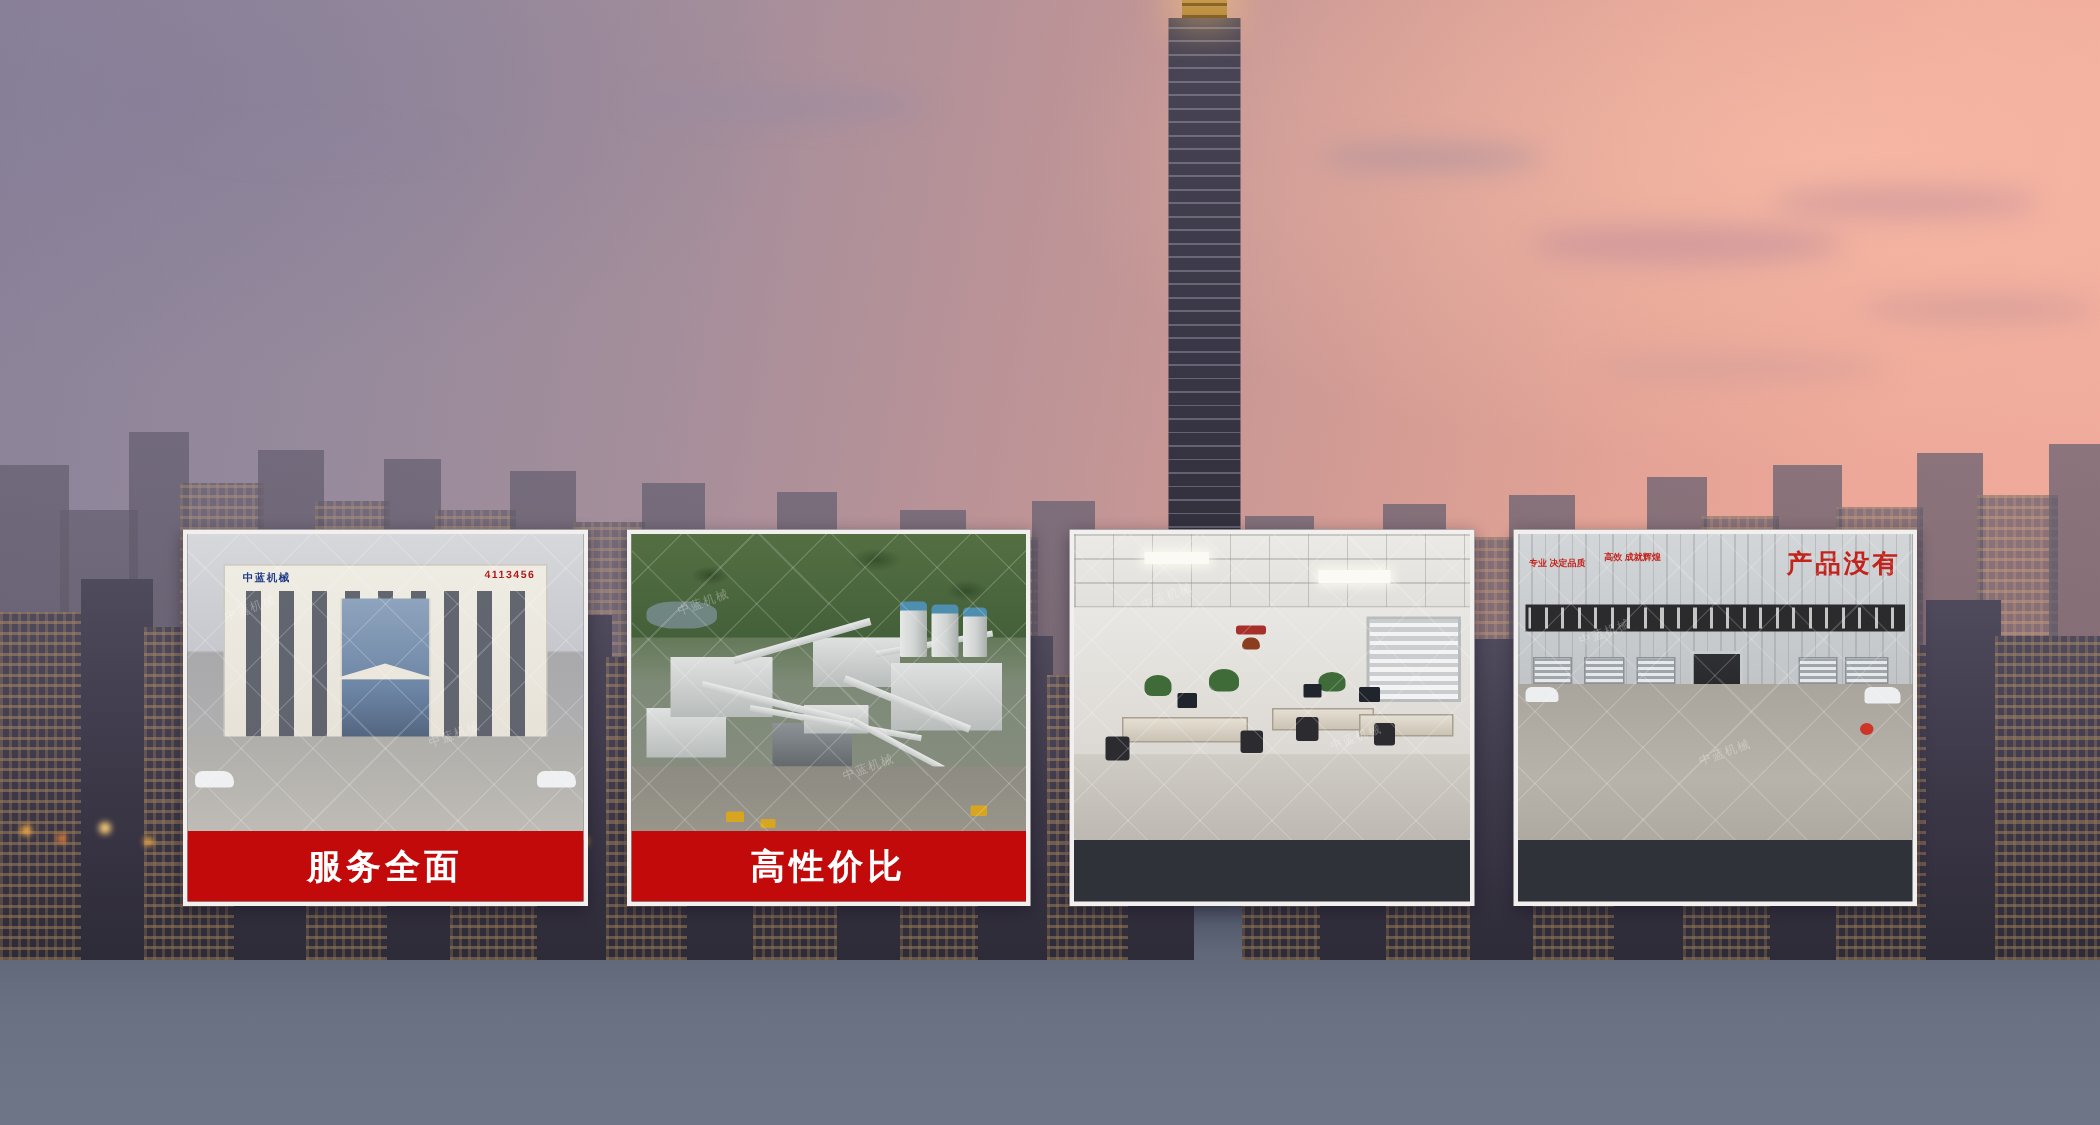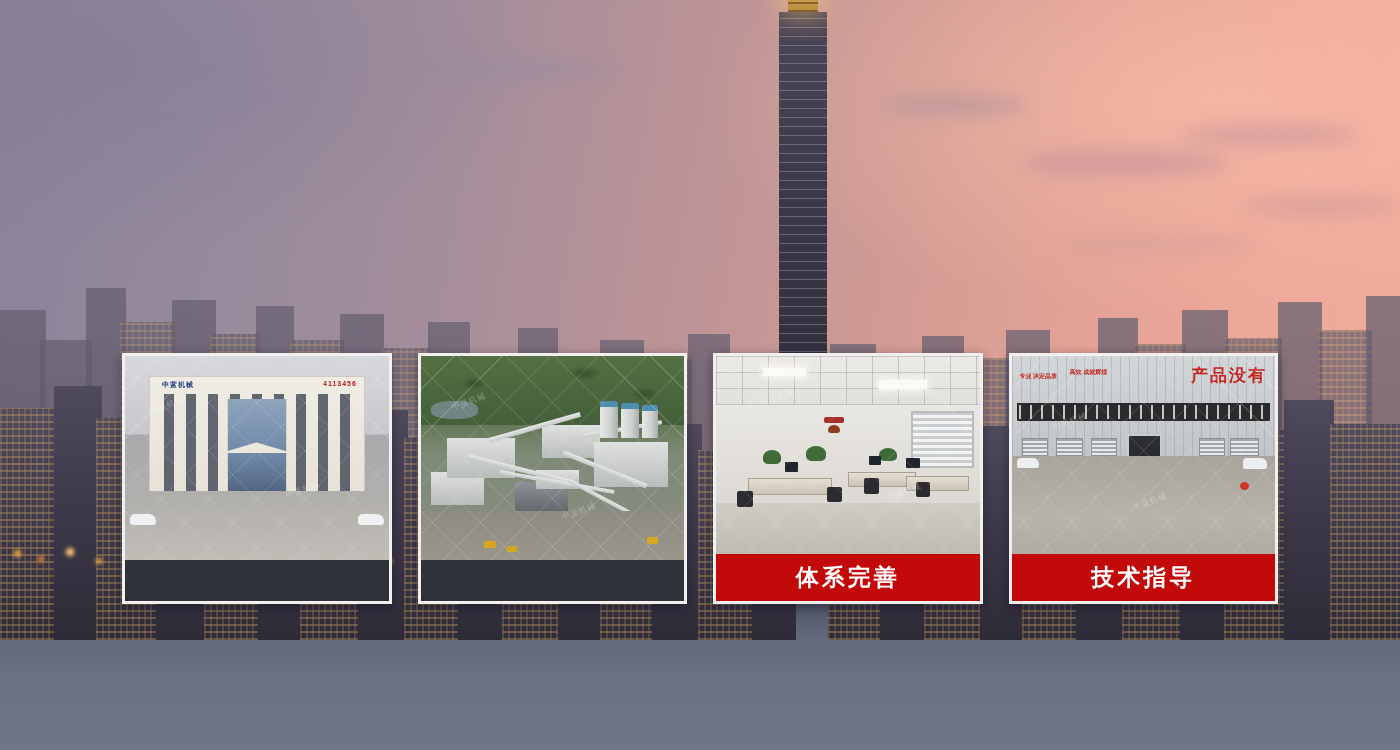--- a/index.html
+++ b/index.html
@@ -387,20 +387,23 @@
           <div class="p1-person" style="left:160px;"></div>
           <div class="p1-person" style="left:176px;"></div>
           <div class="p1-person" style="left:192px;"></div>
           <div class="p1-person" style="left:208px;"></div>
           <div class="p1-person" style="left:224px;"></div>
         </div>
         <div class="mesh"></div>
         <span class="wm" style="left:24px;top:44px;">中蓝机械</span>
         <span class="wm" style="left:160px;top:128px;">中蓝机械</span>
       </div>
+      <div class="card-label">
+        <span>服务全面</span>
+      </div>
     </div>
 
     <div class="card">
       <div class="card-photo">
         <div class="p2">
           <div class="p2-green"></div>
           <div class="p2-pond"></div>
 
           <div class="p2-bldg" style="left:4%;top:57%;width:20%;height:16%;"></div>
           <div class="p2-bldg" style="left:10%;top:40%;width:26%;height:20%;"></div>
@@ -424,20 +427,23 @@
           <div class="p2-silo-top" style="left:84%;top:24%;width:6%;height:3%;"></div>
 
           <div class="p2-yard"></div>
           <div class="p2-mach" style="left:24%;bottom:6%;width:12px;height:7px;"></div>
           <div class="p2-mach" style="left:33%;bottom:4%;width:10px;height:6px;"></div>
           <div class="p2-mach" style="right:10%;bottom:8%;width:11px;height:7px;"></div>
         </div>
         <div class="mesh"></div>
         <span class="wm" style="left:30px;top:40px;">中蓝机械</span>
         <span class="wm" style="left:140px;top:150px;">中蓝机械</span>
+      </div>
+      <div class="card-label">
+        <span>高性价比</span>
       </div>
     </div>
 
     <div class="card">
       <div class="card-photo">
         <div class="p3">
           <div class="p3-ceil"></div>
           <div class="p3-light" style="left:18%;top:6%;width:16%;height:4%;"></div>
           <div class="p3-light" style="left:62%;top:12%;width:18%;height:4%;"></div>
           <div class="p3-wall"></div>
@@ -465,23 +471,20 @@
           <div class="p3-emp" style="left:79%;top:48%;"></div>
 
           <div class="p3-chair" style="left:8%;top:66%;width:16px;height:16px;"></div>
           <div class="p3-chair" style="left:42%;top:64%;width:15px;height:15px;"></div>
           <div class="p3-chair" style="left:56%;top:60%;width:15px;height:16px;"></div>
           <div class="p3-chair" style="left:76%;top:62%;width:14px;height:15px;"></div>
         </div>
         <div class="mesh"></div>
         <span class="wm" style="left:44px;top:36px;">中蓝机械</span>
         <span class="wm" style="left:170px;top:130px;">中蓝机械</span>
-      </div>
-      <div class="card-label">
-        <span>体系完善</span>
       </div>
     </div>
 
     <div class="card">
       <div class="card-photo">
         <div class="p4">
           <div class="p4-wall"></div>
           <div class="p4-bigsign">产品没有</div>
           <div class="p4-smallsign">专业 决定品质</div>
           <div class="p4-smallsign" style="left:22%;top:6%;">高效 成就辉煌</div>
@@ -502,19 +505,16 @@
           <div class="p4-worker" style="left:32%;top:51%;"></div>
           <div class="p4-worker" style="left:39%;top:52%;"></div>
           <div class="p4-worker" style="left:46%;top:51%;"></div>
           <div class="p4-lead" style="right:14%;top:50%;"></div>
           <div class="p4-helmet" style="right:10%;top:62%;"></div>
         </div>
         <div class="mesh"></div>
         <span class="wm" style="left:120px;top:140px;">中蓝机械</span>
         <span class="wm" style="left:40px;top:60px;">中蓝机械</span>
       </div>
-      <div class="card-label">
-        <span>技术指导</span>
-      </div>
     </div>
 
   </div>
 </div>
 
 </body></html>

